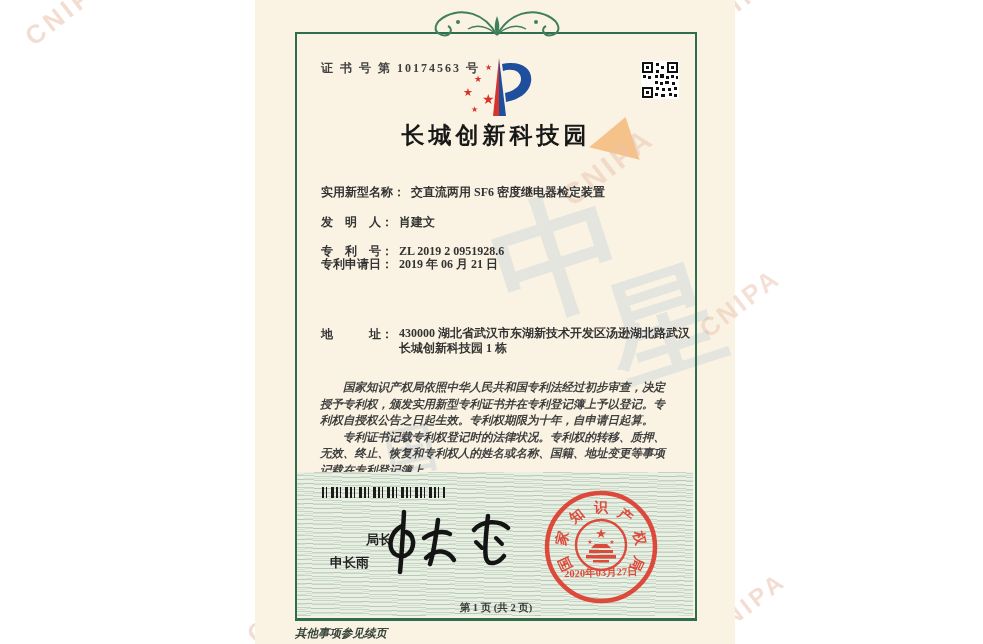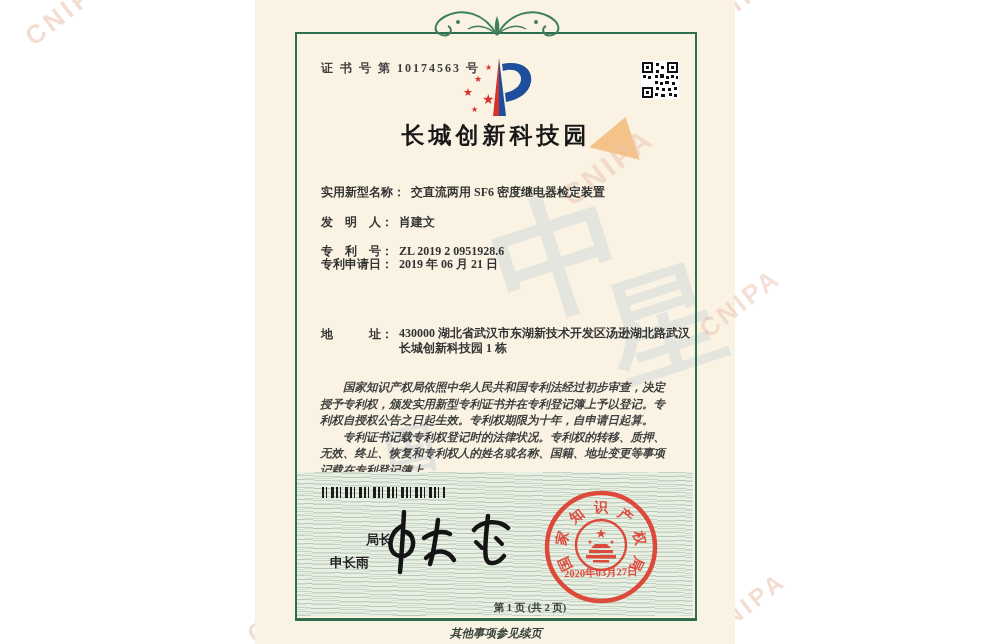--- a/index.html
+++ b/index.html
@@ -51,23 +51,23 @@
        var(--guilloche_bg);}
 
   .barcode{position:absolute;left:322px;top:487px;width:123px;height:11px;
      background:repeating-linear-gradient(90deg,#1c1c1c 0 2px,transparent 2px 4px,
        #1c1c1c 4px 5px,transparent 5px 9px,#1c1c1c 9px 12px,transparent 12px 14px);}
 
   .signer-title{position:absolute;left:330px;top:531px;font-size:13px;color:#222;font-weight:700;margin-left:36px;}
   .signer-name {position:absolute;left:330px;top:554px;font-size:13px;color:#222;font-weight:700;}
 
   .pagenum{position:absolute;left:295px;top:601px;width:402px;text-align:center;
-           font-size:10.5px;color:#3a3a3a;font-weight:600;padding-left:34px;}
-
-  .footer-note{position:absolute;left:295px;top:626px;width:402px;text-align:center;
+           font-size:10.5px;color:#3a3a3a;font-weight:600;}
+
+  .footer-note{position:absolute;left:295px;top:626px;width:402px;
                font-size:11.5px;color:#37463c;font-style:italic;font-weight:600;}
 
   svg{display:block;}
 </style>
 </head>
 <body>
 
 <div class="stage">
 
   <div class="wm-pink" style="left:18px;top:-6px;font-size:26px;">CNIPA</div>

